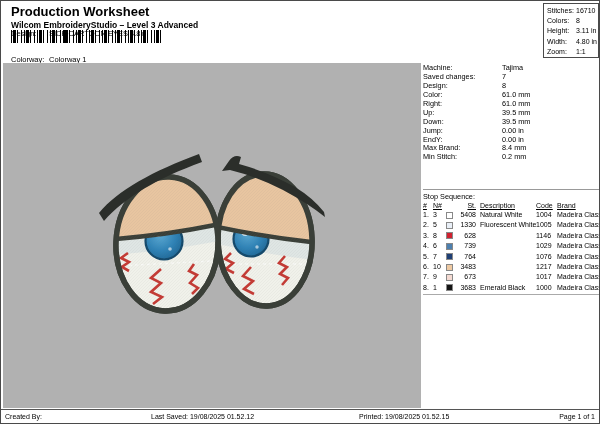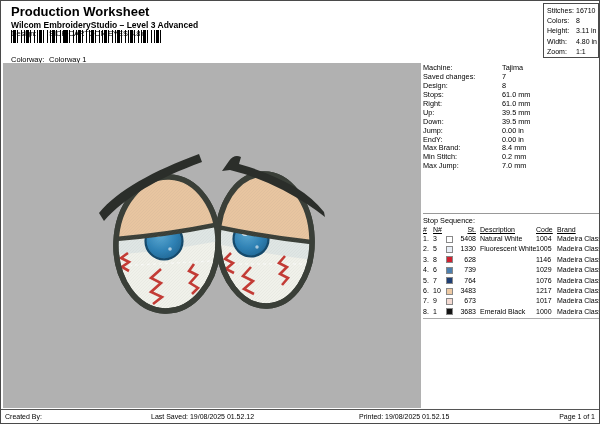--- a/index.html
+++ b/index.html
@@ -31,21 +31,21 @@
   .srow .slabel{width:29px;flex:none;}
   
   .canvas{
     position:absolute;left:2px;top:62px;width:418px;height:345px;
     background:var(--canvas,#b1b1b1);
   }
   
   .machine{position:absolute;left:422px;top:63px;width:176px;}
   .mrow{display:flex;font-size:7.3px;line-height:8.93px;white-space:nowrap;}
   .mrow .mlabel{width:79px;flex:none;}
-  .stopseq{position:absolute;left:422px;top:188px;width:176px;border-top:1px solid #999;padding-top:2px;margin-top:24px;}
+  .stopseq{position:absolute;left:422px;top:188px;width:176px;border-top:1px solid #999;padding-top:2px;}
   .stopseq-title{font-size:7.3px;line-height:9px;}
   .thead,.trow{display:flex;font-size:7px;white-space:nowrap;align-items:flex-start;}
   .thead{line-height:9px;font-weight:bold;}
   .thead span{text-decoration:underline;font-weight:normal;}
   .trow{line-height:10.4px;}
   .c-num{width:10px;flex:none;}
   .c-needle{width:13px;flex:none;}
   .c-swatch{width:9px;flex:none;}
   .trow .c-swatch i{display:block;width:7px;height:7px;margin-top:1.6px;border:1px solid #888;}
   .c-st{width:21px;flex:none;text-align:right;}
@@ -172,21 +172,21 @@
         <span class="mval">7</span>
       </div>
 
       <div class="mrow">
         <span class="mlabel">Design:</span>
         <span class="mval">8</span>
       </div>
 
 
       <div class="mrow">
-        <span class="mlabel">Stops:</span>
+        <span class="mlabel">Color:</span>
         <span class="mval">61.0 mm</span>
       </div>
 
       <div class="mrow">
         <span class="mlabel">Right:</span>
         <span class="mval">61.0 mm</span>
       </div>
 
       <div class="mrow">
         <span class="mlabel">Up:</span>
@@ -211,24 +211,20 @@
       <div class="mrow">
         <span class="mlabel">Max Brand:</span>
         <span class="mval">8.4 mm</span>
       </div>
 
       <div class="mrow">
         <span class="mlabel">Min Stitch:</span>
         <span class="mval">0.2 mm</span>
       </div>
 
-      <div class="mrow">
-        <span class="mlabel">Max Jump:</span>
-        <span class="mval">7.0 mm</span>
-      </div>
 
     </div>
 
   <div class="stopseq">
     <div class="stopseq-title">Stop Sequence:</div>
     <div class="thead">
       <span class="c-num">#</span>
       <span class="c-needle">N#</span>
       <span class="c-swatch"></span>
       <span class="c-st">St.</span>

